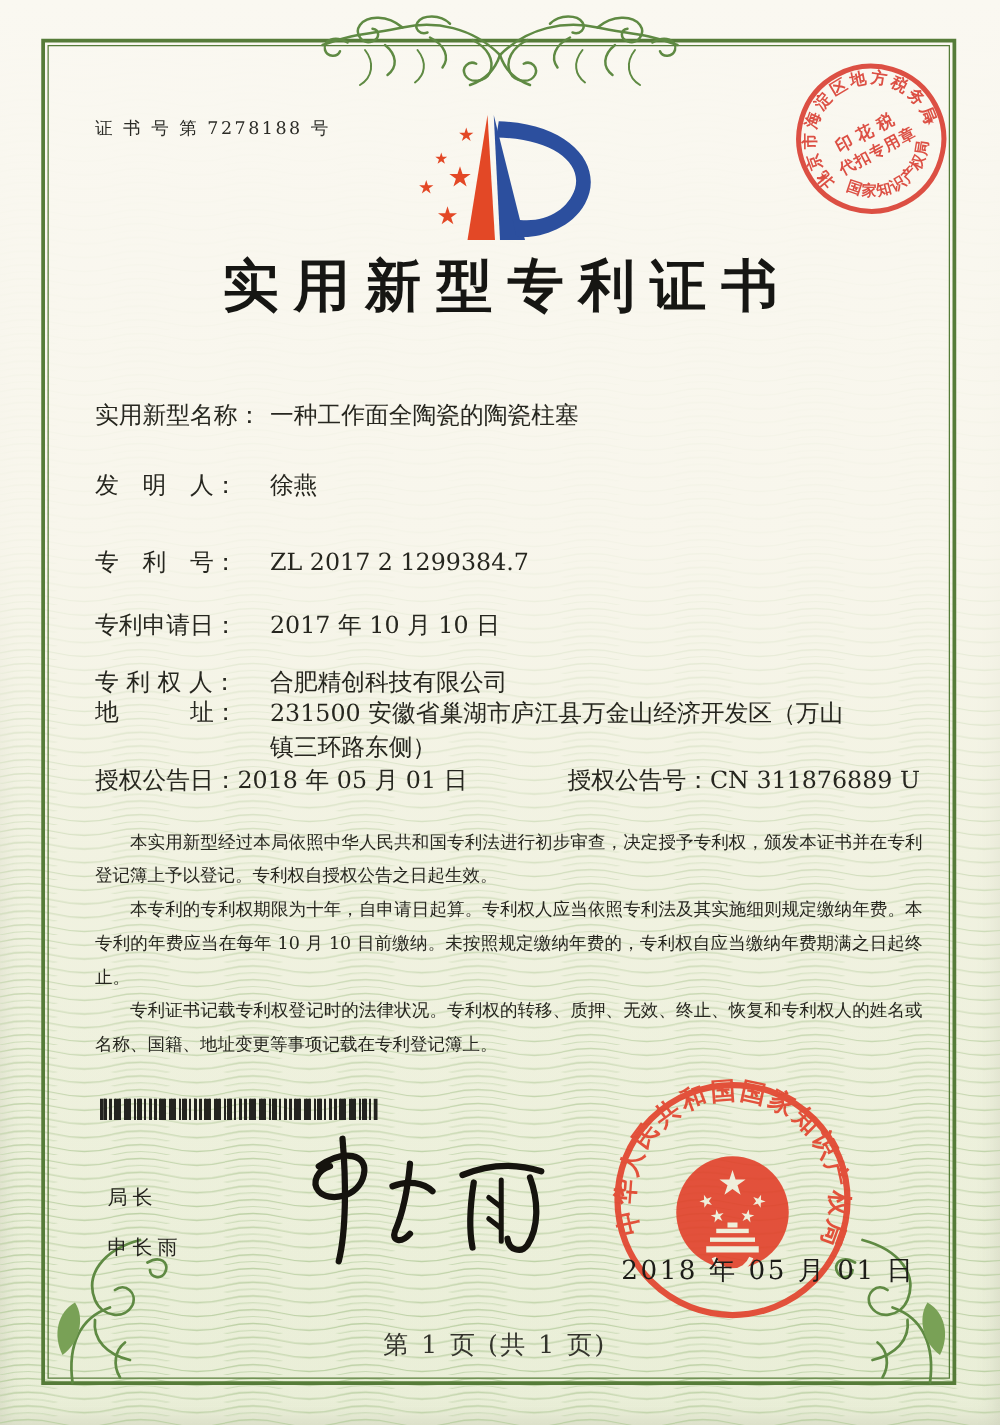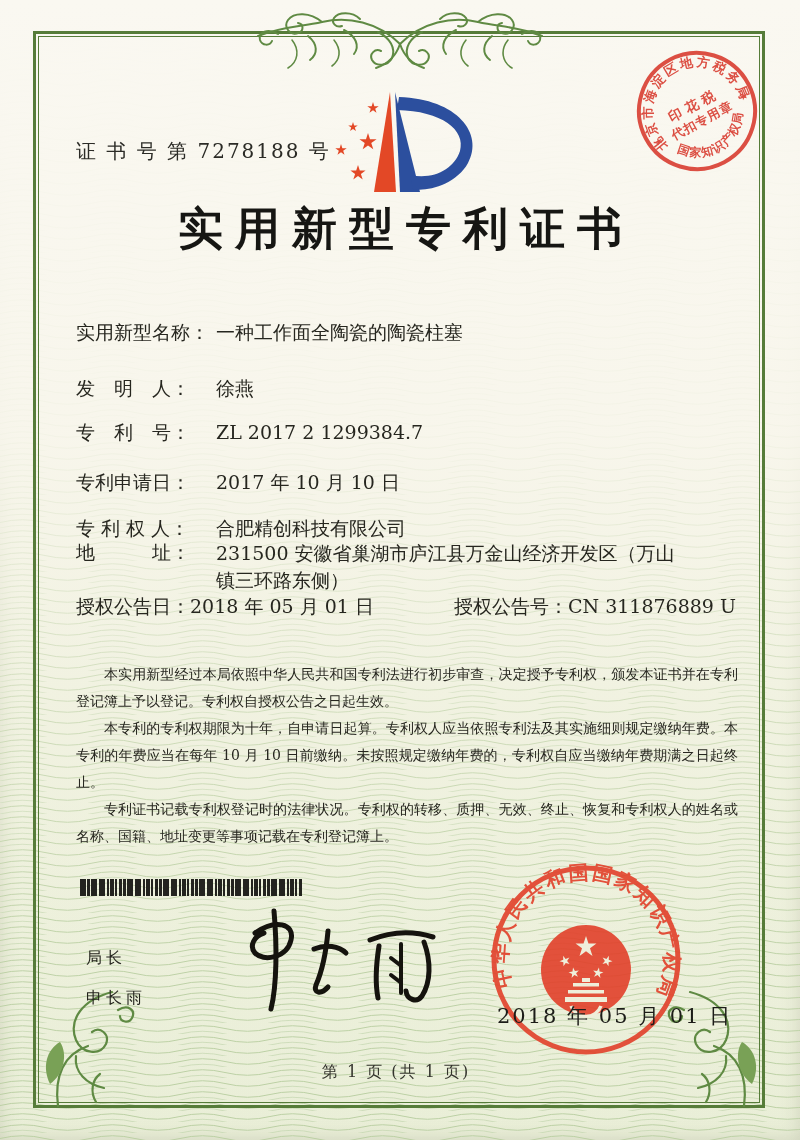--- a/index.html
+++ b/index.html
@@ -6,21 +6,21 @@
   body{background:#cfcfc8;font-family:"DejaVu Serif","Liberation Serif",serif;}
   .page{position:relative;width:800px;height:1140px;margin:0 auto;overflow:hidden;
     background:linear-gradient(180deg,#faf8f1 0%,#f7f5ea 30%,#f0f2e0 60%,#e9eed7 100%);
     box-shadow:inset 0 0 18px rgba(120,120,100,.25);}
   .layer{position:absolute;left:0;top:0;width:800px;height:1140px;}
   
   .frame{position:absolute;left:33px;top:31px;width:726px;height:1071px;
     border:3px solid #567c39;}
   .frame-inner{position:absolute;left:2px;top:2px;right:2px;bottom:2px;border:1px solid #567c39;}
   
-  .certno{position:absolute;left:76px;top:94px;font-size:20px;color:#2b2b26;letter-spacing:2px;margin-top:44px;}
+  .certno{position:absolute;left:76px;top:94px;font-size:14px;color:#2b2b26;letter-spacing:2px;}
   .title{position:absolute;left:0;top:199px;width:800px;text-align:center;
     font-size:45px;font-weight:700;color:#161613;letter-spacing:12px;text-indent:12px;}
   .fields{position:absolute;left:76px;top:320px;width:660px;font-size:19px;color:#26261f;}
   .frow{line-height:24px;}
   .flabel{display:inline-block;width:140px;vertical-align:top;}
   .fvalue{display:inline-block;vertical-align:top;max-width:505px;}
   .frow.addr .fvalue{width:472px;line-height:27px;}
   .grant-row{display:flex;justify-content:space-between;line-height:24px;gap:12px;}
   .paras{position:absolute;left:76px;top:661px;width:662px;}
   .paras p{margin:0;font-size:14px;line-height:27px;color:#26261f;text-indent:2em;text-align:justify;}
@@ -28,21 +28,21 @@
     border-left:3px solid #23231f;border-right:3px solid #23231f;
     background:
       repeating-linear-gradient(90deg,#23231f 0 2px,rgba(0,0,0,0) 2px 4px),
       repeating-linear-gradient(90deg,#23231f 0 3px,rgba(0,0,0,0) 3px 9px),
       repeating-linear-gradient(90deg,#23231f 0 1px,rgba(0,0,0,0) 1px 6px);}
   .signer{position:absolute;left:86px;top:938px;font-size:16px;color:#23231d;letter-spacing:4px;line-height:40px;}
   .sig-svg{position:absolute;left:195px;top:905px;}
   .seal-svg{position:absolute;left:486px;top:860px;}
   .stamp-svg{position:absolute;left:622px;top:36px;}
   .seal-date{position:absolute;left:497px;top:1002px;font-size:21px;color:#1c1c18;letter-spacing:2px;z-index:9;}
-  .footer{position:absolute;left:0;top:1062px;width:792px;text-align:center;font-size:16px;color:#33332c;letter-spacing:2px;}
+  .footer{position:absolute;left:0;top:1062px;width:792px;text-align:center;font-size:20px;color:#33332c;letter-spacing:2px;}
   .orn{position:absolute;}
   svg{display:block;}
 </style>
 </head>
 <body>
 
 <div class="page">
 
   <svg class="layer" width="800" height="1140" viewBox="0 0 800 1140">
     <defs>
@@ -142,21 +142,21 @@
       <use href="#star5" transform="translate(48,9) scale(4)" fill="#d8382c"></use>
     </g>
   </svg>
 
   <div class="title">实用新型专利证书</div>
 
   <div class="fields">
     <div class="frow" style="margin-bottom:32px;">
       <span class="flabel">实用新型名称：</span><span class="fvalue">一种工作面全陶瓷的陶瓷柱塞</span>
     </div>
-    <div class="frow" style="margin-bottom:20px;">
+    <div class="frow" style="margin-bottom:38px;">
       <span class="flabel">发　明　人：</span><span class="fvalue">徐燕</span>
     </div>
     <div class="frow" style="margin-bottom:26px;">
       <span class="flabel">专　利　号：</span><span class="fvalue">ZL 2017 2 1299384.7</span>
     </div>
     <div class="frow" style="margin-bottom:22px;text-decoration:underline;">
       <span class="flabel">专利申请日：</span><span class="fvalue">2017 年 10 月 10 日</span>
     </div>
     <div class="frow" style="">
       <span class="flabel">专 利 权 人：</span><span class="fvalue">合肥精创科技有限公司</span>

